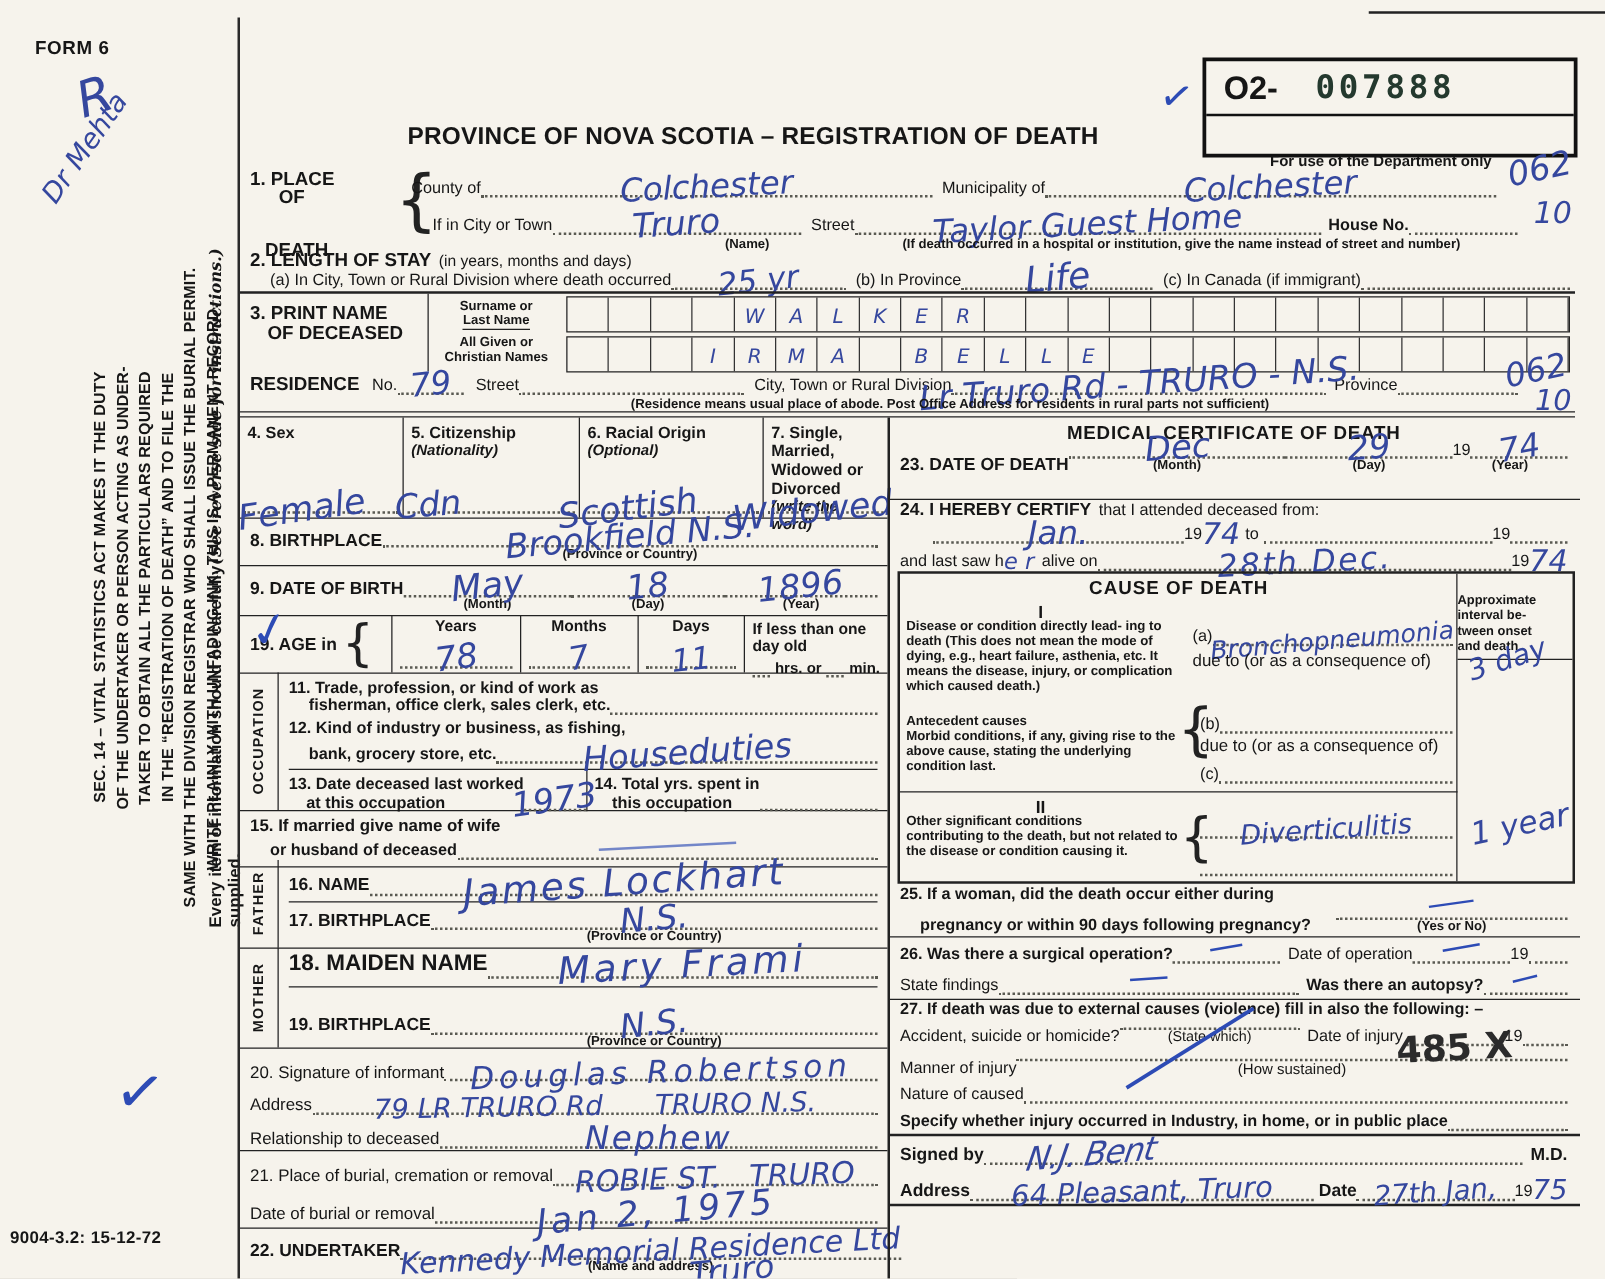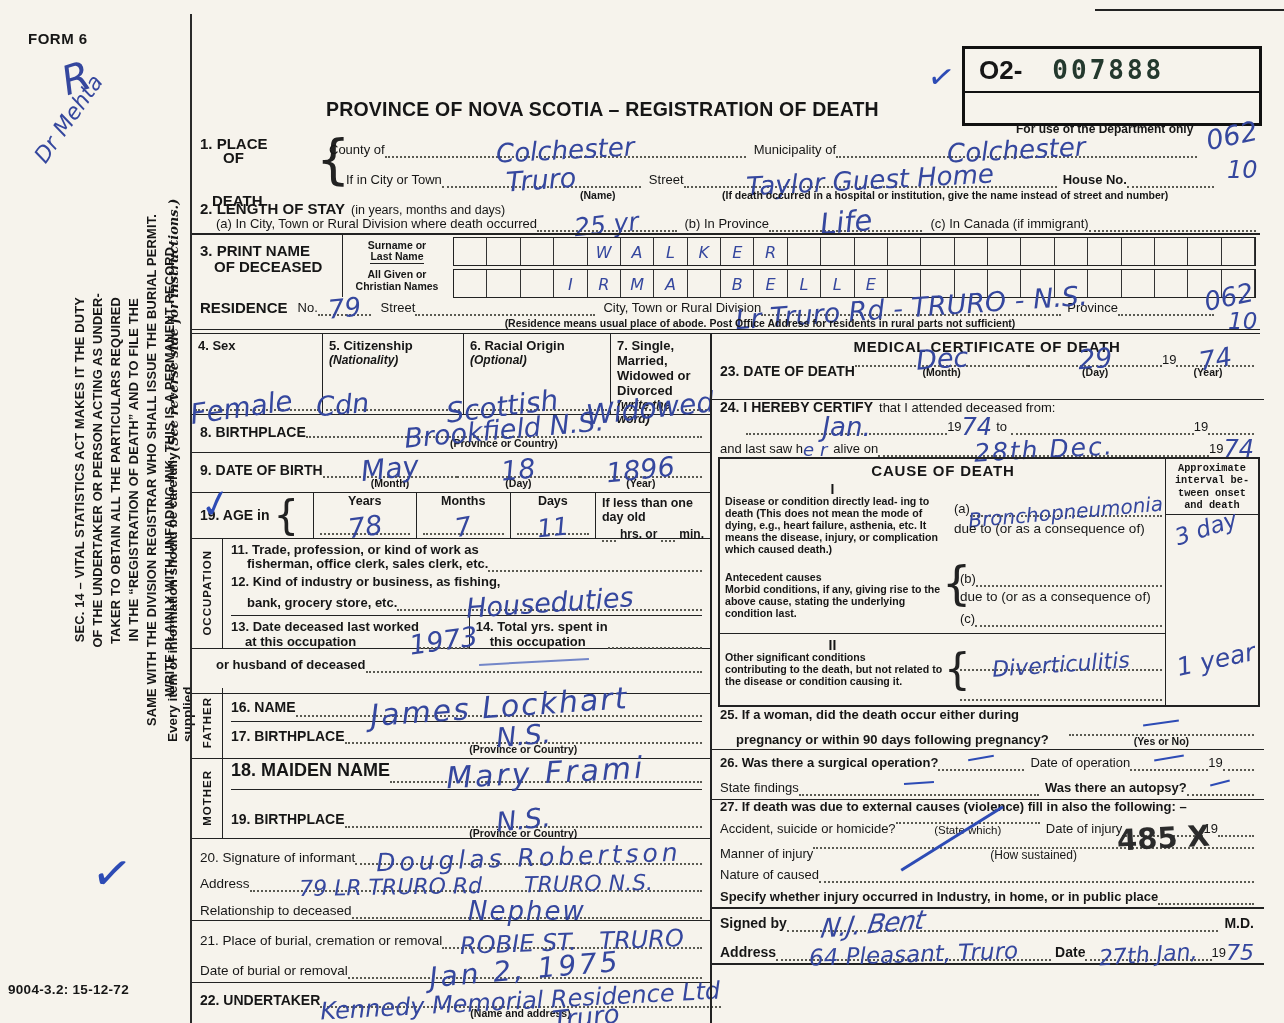--- a/index.html
+++ b/index.html
@@ -440,20 +440,21 @@
                 <span class="b" style="font-size:13px;">14. Total yrs. spent in</span>
                 <span class="b" style="font-size:13px;padding-left:14px;">this occupation</span>
               </span>
             <span class="dl"></span>
           </div>
         </div>
       </div>
     </div>
 
     <div class="row-abs" style="top:314px;height:40px;border-bottom:1.6px solid #222;padding:5px 8px 0 8px;">
+      <div class="b" style="font-size:13.5px;">15. If married give name of wife</div>
       <div class="r" style="height:20px;">
           <span class="lab b" style="padding-left:16px;">or husband of deceased</span>
         <span class="dl">
             <span class="mark" style="position:static;width:110px;height:2px;transform:rotate(-3deg);margin-bottom:8px;opacity:.65;"></span>
           </span>
         </div>
     </div>
 
     <div class="row-abs" style="top:354px;height:70px;border-bottom:1.6px solid #222;display:flex;">
       <div class="vstrip">
@@ -602,21 +603,21 @@
         <span class="dl">
             <span class="hw" style="font-size:25px;transform:rotate(-3deg);letter-spacing:2px;">28th Dec.</span>
           </span>
         <span class="lab">19</span>
         <span class="hw" style="font-size:24px;margin-bottom:-4px;">74</span>
         </div>
     </div>
 
     <div class="abs" style="left:6px;top:123px;width:538px;height:246px;border:2px solid #222;">
       <div class="abs" style="right:0;top:0;bottom:0;width:92px;border-left:1.8px solid #222;">
-        <div style="padding-top:3px;text-align:center;border-bottom:1.4px solid #222;padding-bottom:3px;font-family:Liberation Mono, monospace;">
+        <div style="padding-top:16px;text-align:left;border-bottom:1.4px solid #222;padding-bottom:3px;">
           <div style="font-size:10.3px;font-weight:bold;line-height:1.2;">Approximate</div>
           <div style="font-size:10.3px;font-weight:bold;line-height:1.2;">interval be-</div>
           <div style="font-size:10.3px;font-weight:bold;line-height:1.2;">tween onset</div>
           <div style="font-size:10.3px;font-weight:bold;line-height:1.2;">and death</div>
         </div>
         <span class="hw abs" style="left:8px;top:58px;font-size:23px;transform:rotate(-18deg);">3 day</span>
         <span class="hw abs" style="left:10px;top:188px;font-size:25px;transform:rotate(-12deg);">1 year</span>
       </div>
       <div class="abs" style="left:0;top:0;right:92px;bottom:0;">
         <div class="b" style="text-align:center;font-size:15px;letter-spacing:.8px;padding-top:3px;">CAUSE OF DEATH</div>

